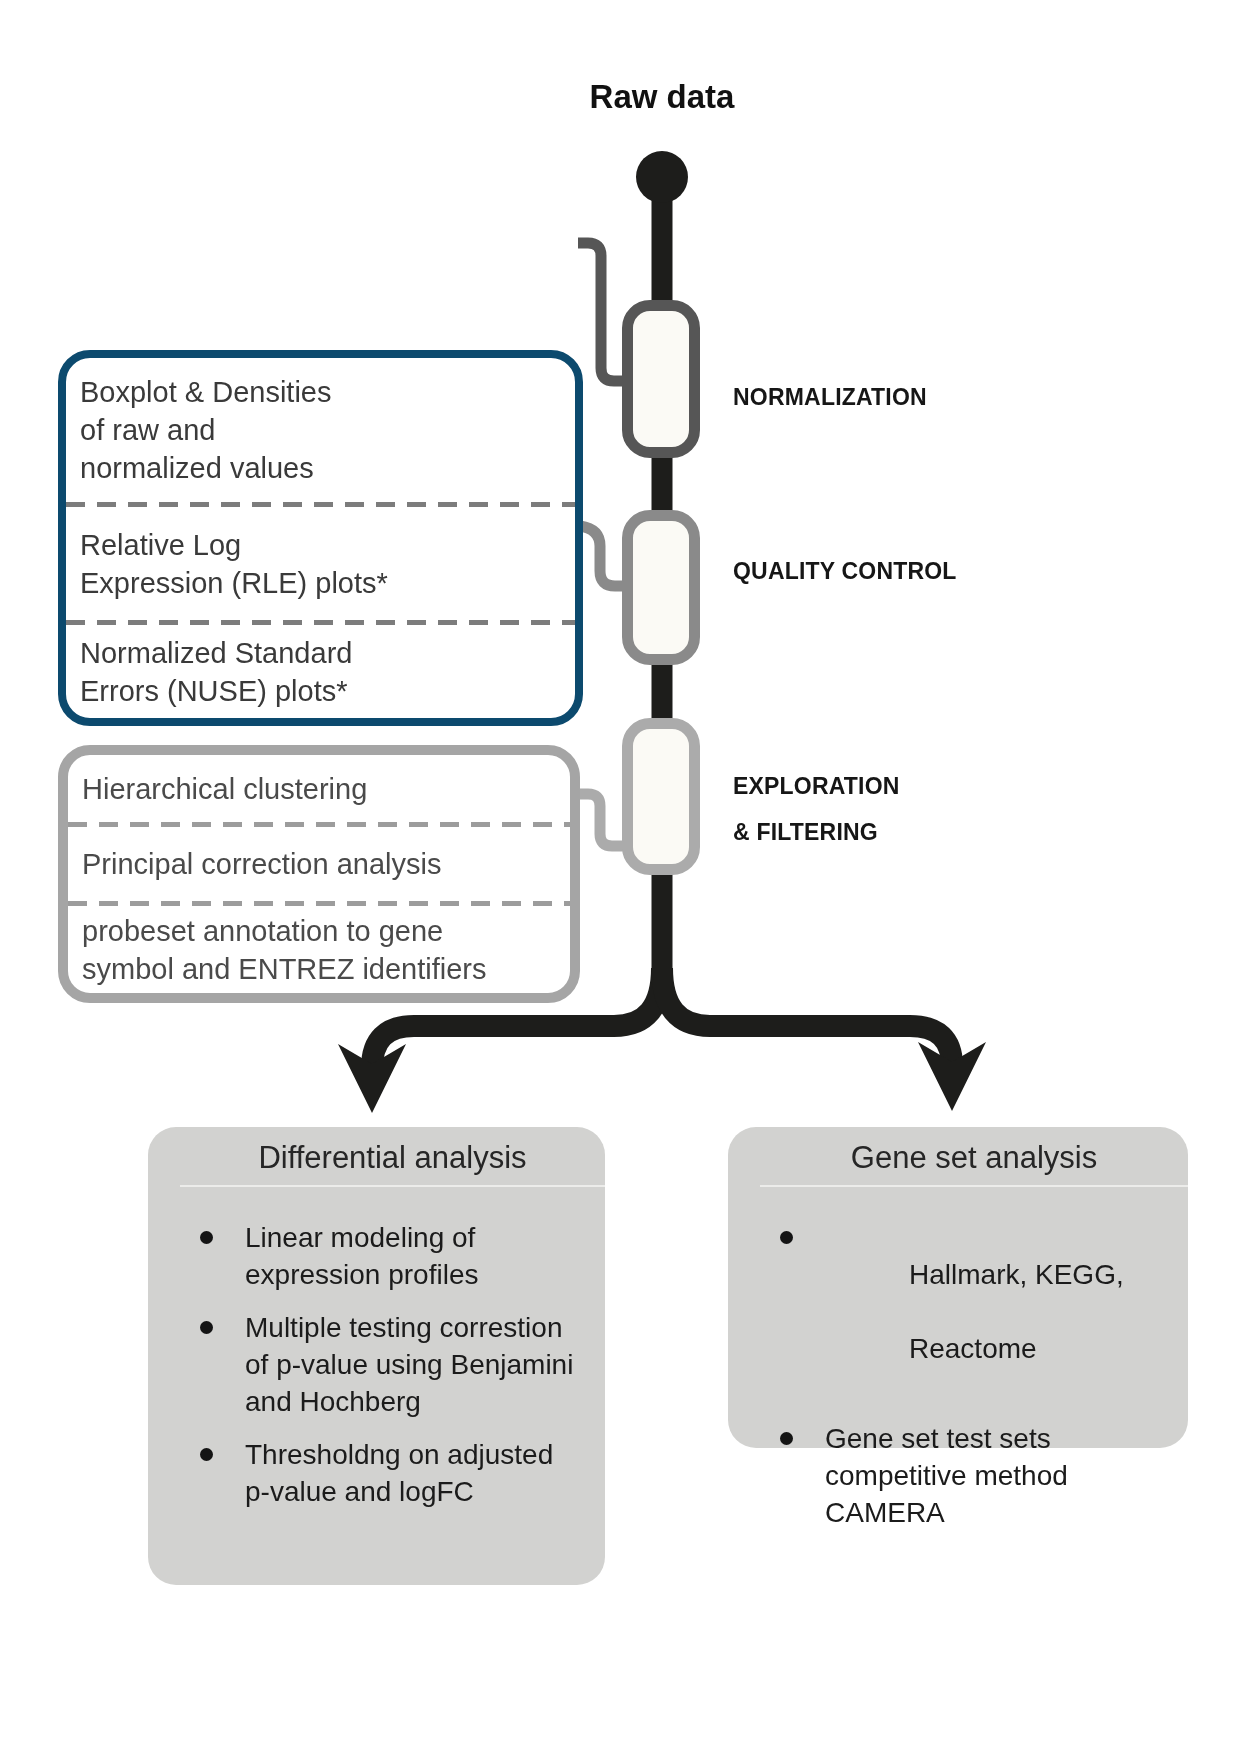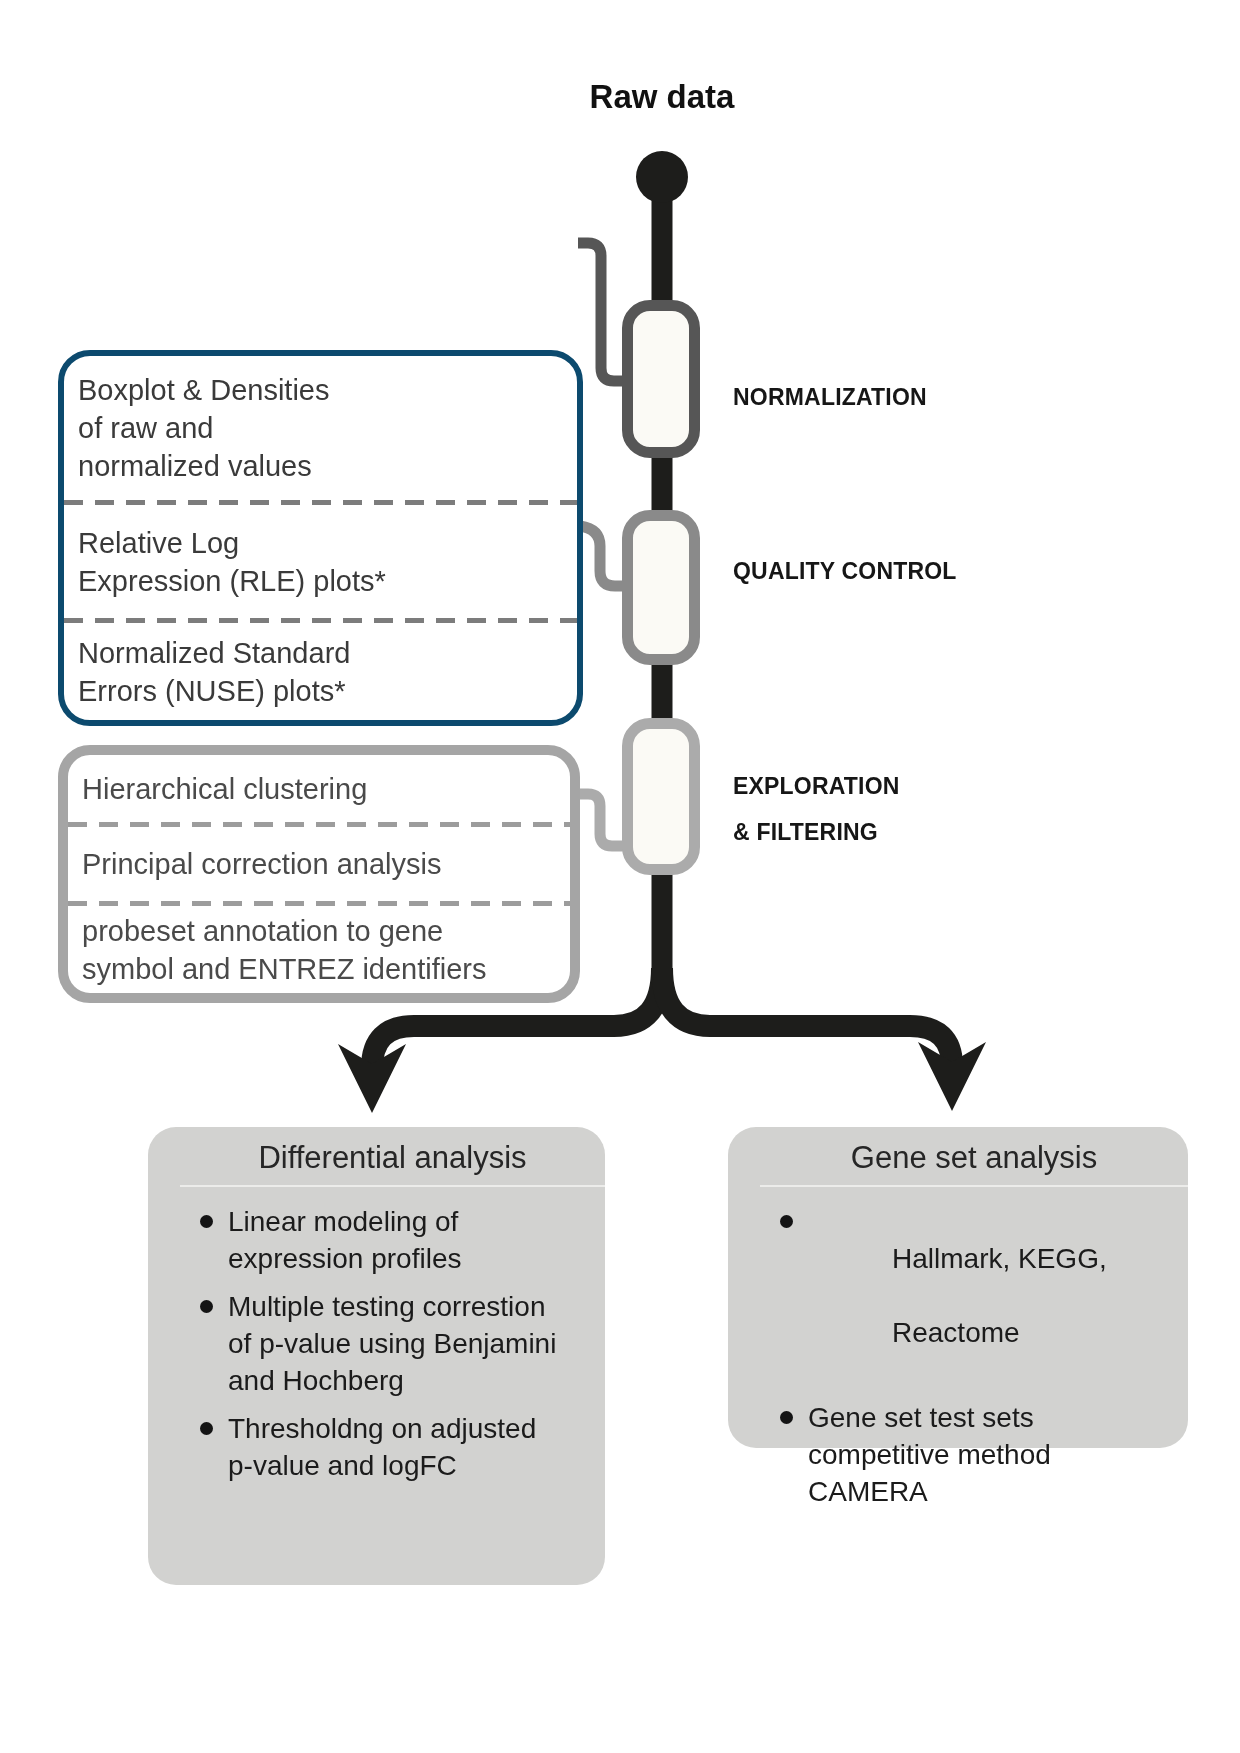--- a/index.html
+++ b/index.html
@@ -10,21 +10,21 @@
   .abs{position:absolute;}
   
   .raw-label{
     left:512px;top:78px;width:300px;text-align:center;
     font-size:33px;font-weight:bold;color:#111;
   }
   
   .pbox{box-sizing:border-box;border-radius:32px;background:#fff;
         display:flex;flex-direction:column;}
   .pbox1{left:53px;top:132px;width:530px;height:198px;border:11px solid #4f4f4f;}
-  .pbox2{left:58px;top:350px;width:525px;height:376px;border:6px solid #0c4a6e;}
+  .pbox2{left:58px;top:350px;width:525px;height:376px;border:8px solid #0c4a6e;}
   .pbox3{left:58px;top:745px;width:522px;height:258px;border:10px solid #a5a5a5;}
   .prow{display:flex;align-items:center;padding-left:14px;}
   .prow .txt{white-space:pre-line;font-size:29px;line-height:38px;color:#3a3a3a;}
   .pbox3 .prow .txt{color:#4a4a4a;}
   .dash{height:5px;width:100%;flex:0 0 auto;}
   .pbox1 .dash{background:repeating-linear-gradient(90deg,#5a5a5a 0 19px,transparent 19px 31px);}
   .pbox2 .dash{background:repeating-linear-gradient(90deg,#7c7c7c 0 19px,transparent 19px 31px);}
   .pbox3 .dash{background:repeating-linear-gradient(90deg,#9c9c9c 0 19px,transparent 19px 31px);}
   .r-fix104{height:104px;flex:0 0 auto;}
   .r-fix144{height:144px;flex:0 0 auto;}
@@ -43,21 +43,21 @@
   .stage1{top:374px;}
   .stage2{top:548px;}
   .stage3{top:763px;}
   
   .abox{box-sizing:border-box;border-radius:28px;background:#d2d2d0;padding-left:32px;}
   .abox-diff{left:148px;top:1127px;width:457px;height:458px;}
   .abox-gene{left:728px;top:1127px;width:460px;height:321px;}
   .abox-title{text-align:center;font-size:31px;color:#262626;
               padding:13px 0 9px;border-bottom:2px solid #ececea;}
   .abox ul{list-style:none;margin:0;padding:16px 8px 0 20px;}
-  .abox li{display:flex;gap:15px;margin-bottom:11px;}
+  .abox li{display:flex;gap:32px;margin-bottom:11px;margin-top:16px;}
   .abox .dot{flex:0 0 auto;width:13px;height:13px;border-radius:50%;
              background:#141414;margin-top:12px;}
   .abox .btxt{white-space:pre-line;font-size:28px;line-height:37px;color:#1b1b1b;}
   .indent{margin-left:84px;}
 </style>
 </head>
 <body>
 
 <div class="canvas">
 

